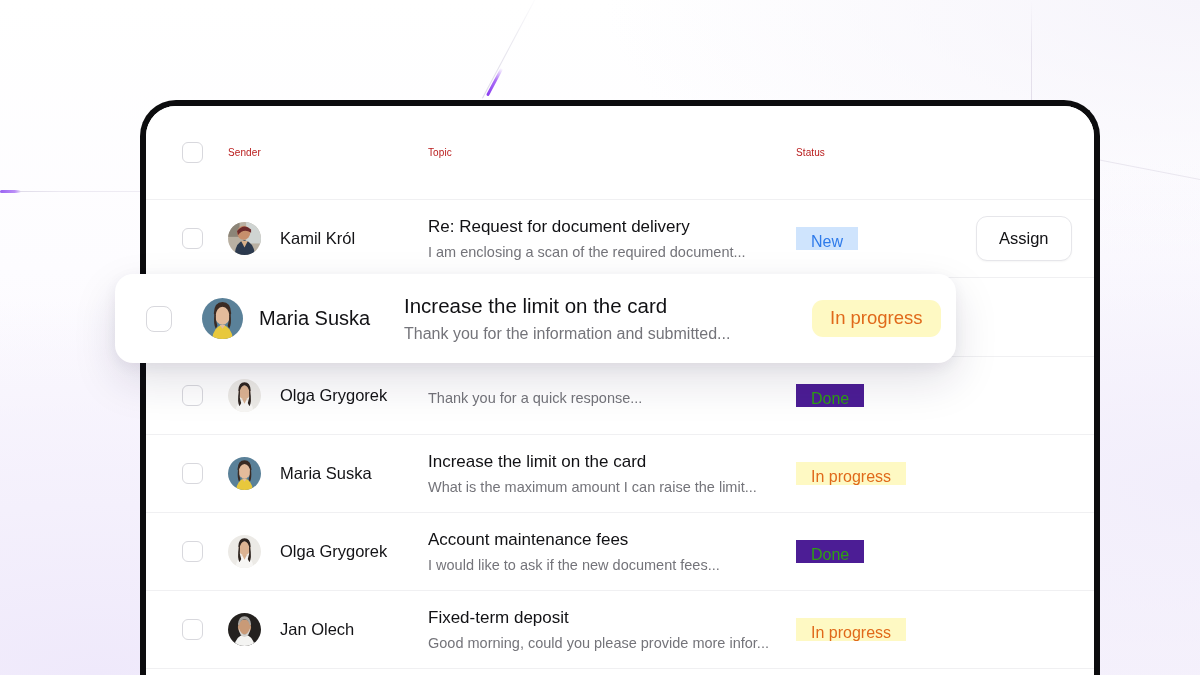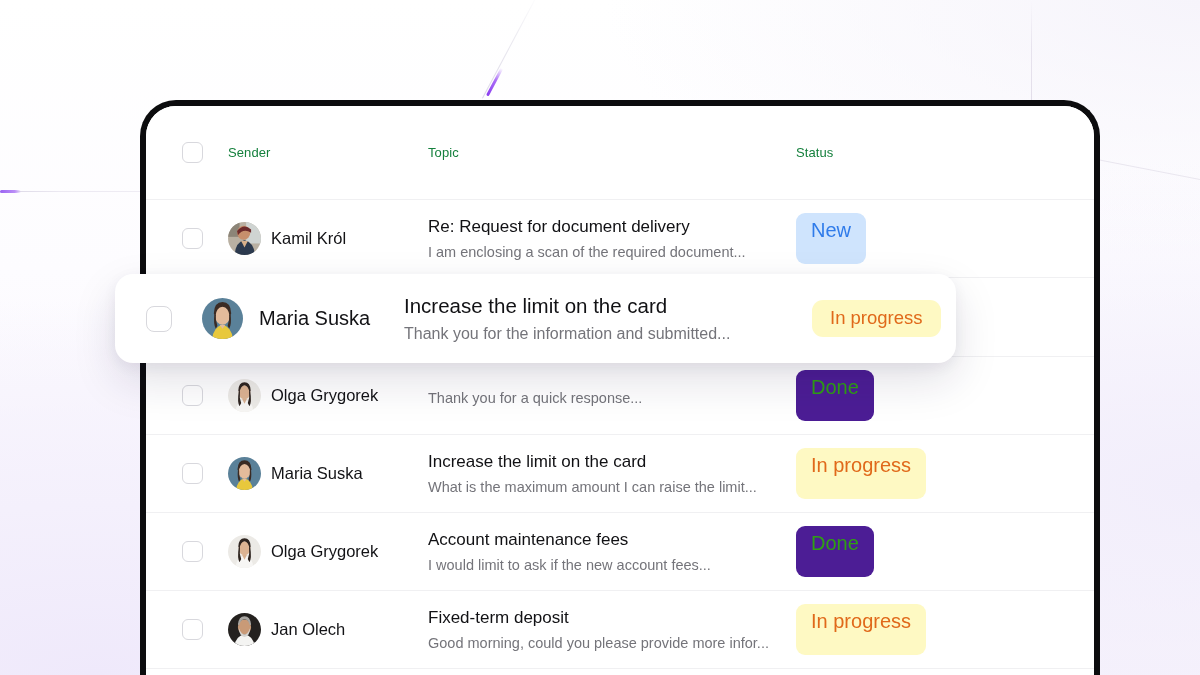--- a/index.html
+++ b/index.html
@@ -82,22 +82,22 @@
   
   .table-head {
     display: flex;
     align-items: center;
     height: 94px;
     padding: 0 0 0 36px;
     box-sizing: border-box;
     border-bottom: 1px solid #f0f0f2;
   }
   .th {
-    font-size: 13px;
-    color: #15803d;
+    font-size: 10px;
+    color: #b91c1c;
     letter-spacing: .1px;
   }
   .col-check { width: 46px; flex: 0 0 46px; display:flex; align-items:center; }
   .col-sender { width: 200px; flex: 0 0 200px; display: flex; align-items: center; }
   .col-topic  { width: 368px; flex: 0 0 368px; }
   .col-status { width: 180px; flex: 0 0 180px; }
   .col-action { flex: 1 1 auto; display: flex; align-items: center; }
 
   .checkbox {
     width: 21px; height: 21px;
@@ -110,21 +110,21 @@
   .row {
     display: flex;
     align-items: center;
     height: 78px;
     padding: 0 0 0 36px;
     box-sizing: border-box;
     border-bottom: 1px solid #f0f0f2;
   }
   .row.tall { height: 79px; }
 
-  .sender-cell { display: flex; align-items: center; gap: 10px; }
+  .sender-cell { display: flex; align-items: center; gap: 19px; }
   .avatar {
     width: 33px; height: 33px;
     border-radius: 50%;
     flex: 0 0 33px;
     overflow: hidden;
     position: relative;
   }
   .avatar svg { display: block; width: 100%; height: 100%; }
   .sender-name {
     font-size: 16.5px;
@@ -141,23 +141,23 @@
   .topic-snippet {
     font-size: 14.5px;
     color: #74747a;
     margin-top: 6px;
     line-height: 1.25;
     white-space: nowrap;
   }
 
   .badge {
     display: inline-block;
-    padding: 7px 15px 24px;
-    border-radius: 9px;
-    font-size: 20px;
+    padding: 7px 15px 0;
+    border-radius: 0;
+    font-size: 16px;
     line-height: 1;
     white-space: nowrap;
   }
   .badge-new { background: #cfe4fd; color: #2f7bea; }
   .badge-progress { background: #fef9c3; color: #e0691a; }
   .badge-done { background: #4c1d95; color: #2ea013; }
 
   .assign-btn {
     display: inline-block;
     padding: 12px 22px;
@@ -241,20 +241,23 @@
         </div>
         <div class="sender-name">Kamil Król</div>
       </div>
       <div class="col-topic">
         <div class="topic-title">Re: Request for document delivery</div>
         <div class="topic-snippet">I am enclosing a scan of the required document...</div>
       </div>
       <div class="col-status">
         <span class="badge badge-new">New</span>
       </div>
+      <div class="col-action">
+        <button class="assign-btn">Assign</button>
+      </div>
     </div>
 
     <div class="row tall">
       <div class="col-check">
         <div class="checkbox"></div>
       </div>
       <div class="col-sender sender-cell">
         <div class="avatar">
           <svg viewBox="0 0 40 40" xmlns="http://www.w3.org/2000/svg">
             <rect width="40" height="40" fill="#5a8199"></rect>
@@ -346,21 +349,21 @@
             <ellipse cx="20" cy="16" rx="7" ry="8.5" fill="#dcb392"></ellipse>
             <path d="M12.5 14 Q13 4 20 4 Q27 4 27.5 14 L26 17 Q25 8 20 7.5 Q15 8 14 17 Z" fill="#2e241f"></path>
             <path d="M13 15 Q11 28 14 33 L16 29 Q13.5 23 14.5 15 Z" fill="#2e241f"></path>
             <path d="M27 15 Q29 28 26 33 L24 29 Q26.5 23 25.5 15 Z" fill="#2e241f"></path>
           </svg>
         </div>
         <div class="sender-name">Olga Grygorek</div>
       </div>
       <div class="col-topic">
         <div class="topic-title">Account maintenance fees</div>
-        <div class="topic-snippet">I would limit to ask if the new account fees...</div>
+        <div class="topic-snippet">I would like to ask if the new document fees...</div>
       </div>
       <div class="col-status">
         <span class="badge badge-done">Done</span>
       </div>
       <div class="col-action"></div>
     </div>
 
     <div class="row">
       <div class="col-check">
         <div class="checkbox"></div>

